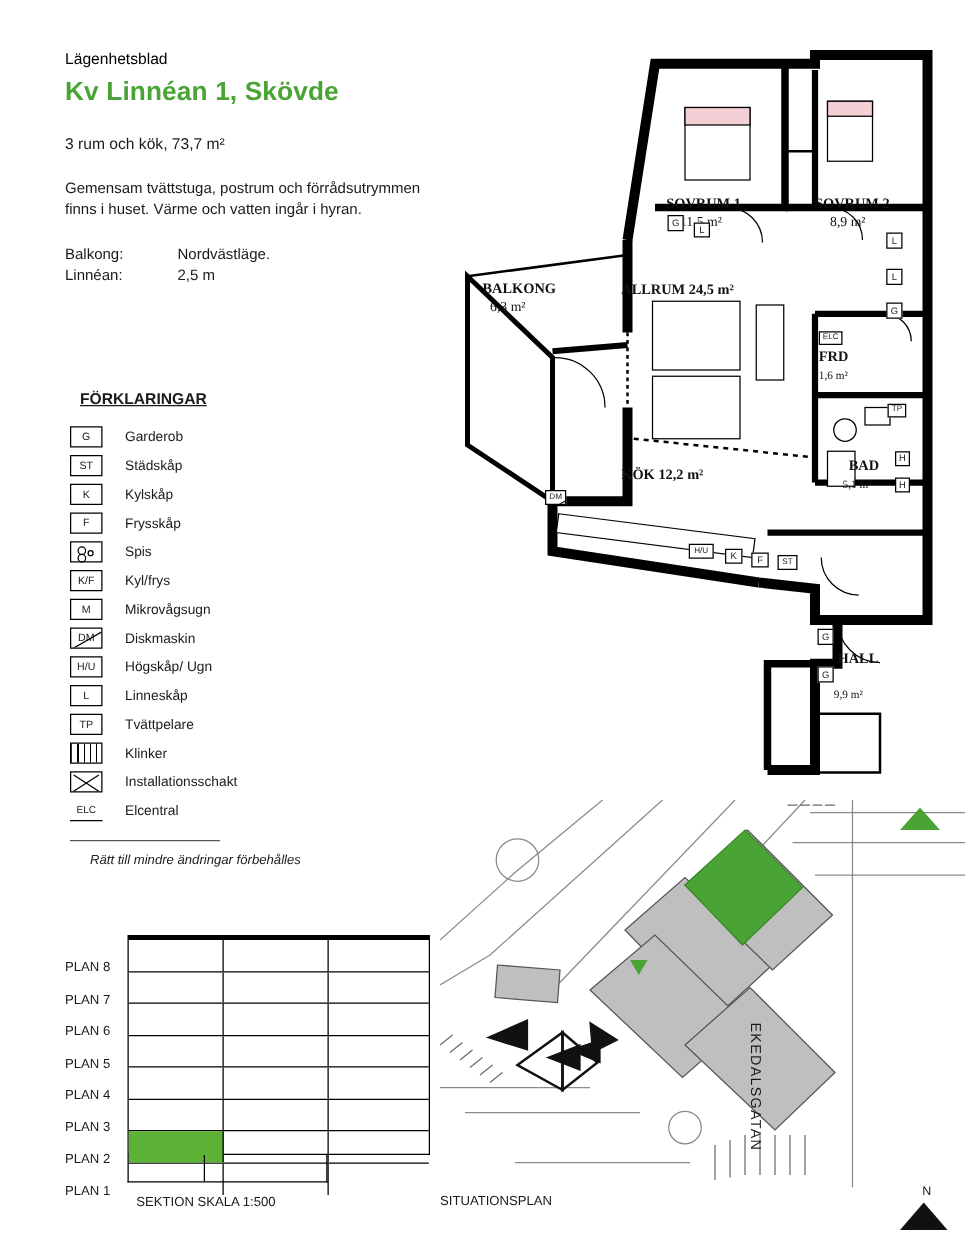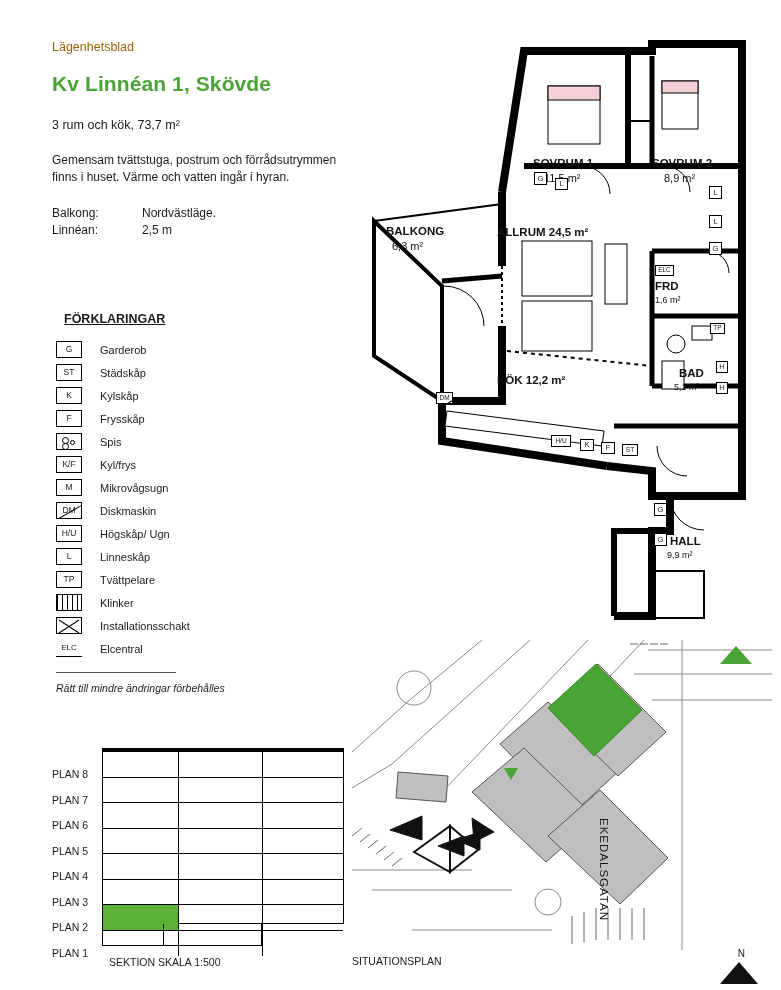--- a/index.html
+++ b/index.html
@@ -16,22 +16,22 @@
   }
 
   
   #left-col {
     position: absolute;
     left: 52px; top: 40px;
     width: 300px;
   }
   .doc-kicker {
     font-size: 12.5px;
-    color: #a16207;
-    margin-bottom: 18px;
+    color: #000000;
+    margin-bottom: 8px;
   }
   .doc-title {
     font-size: 21px;
     font-weight: bold;
     color: #4aa335;
     letter-spacing: 0.1px;
     margin-bottom: 22px;
   }
   .doc-sub {
     font-size: 12.5px;
@@ -138,21 +138,21 @@
   .legend-rule {
     width: 120px;
     height: 1px;
     background: #555;
     margin: 12px 0 8px 4px;
   }
   .legend-note {
     font-size: 10.5px;
     font-style: italic;
     line-height: 14px;
-    margin-left: 4px;
+    margin-left: 20px;
   }
 
   
   #section {
     position: absolute;
     left: 52px; top: 740px;
     width: 300px; height: 215px;
   }
   .sec-labels {
     position: absolute;
@@ -211,20 +211,21 @@
     position: absolute;
     left: 352px; top: 26px;
     width: 420px; height: 610px;
   }
   #floorplan svg { display: block; }
   .fp-txt {
     position: absolute;
     font-size: 11px;
     color: #111;
     white-space: nowrap;
+    font-family: Liberation Serif, serif;
   }
   .fp-txt.bold { font-weight: bold; font-size: 11.5px; }
   .fp-txt.small { font-size: 9px; }
   .fp-box {
     position: absolute;
     border: 1px solid #000;
     background: #fff;
     font-size: 7.5px;
     display: flex;
     align-items: center;
@@ -495,21 +496,21 @@
   <div class="fp-txt" style="left:40px; top:214px;">6,3 m²</div>
 
   <div class="fp-txt bold" style="left:145px; top:348px;">KÖK 12,2 m²</div>
 
   <div class="fp-txt bold" style="left:303px; top:254px;">FRD</div>
   <div class="fp-txt small" style="left:303px; top:269px;">1,6 m²</div>
 
   <div class="fp-txt bold" style="left:327px; top:341px;">BAD</div>
   <div class="fp-txt small" style="left:322px; top:356px;">5,1 m²</div>
 
-  <div class="fp-txt bold" style="left:318px; top:509px;">HALL</div>
+  <div class="fp-txt bold" style="left:318px; top:495px;">HALL</div>
   <div class="fp-txt small" style="left:315px; top:524px;">9,9 m²</div>
 
   <div class="fp-box" style="left:182px; top:146px; width:13px; height:13px;">G</div>
   <div class="fp-box" style="left:203px; top:152px; width:13px; height:12px;">L</div>
   <div class="fp-box" style="left:357px; top:160px; width:13px; height:13px;">L</div>
   <div class="fp-box" style="left:357px; top:189px; width:13px; height:13px;">L</div>
   <div class="fp-box" style="left:357px; top:216px; width:13px; height:13px;">G</div>
   <div class="fp-box" style="left:303px; top:239px; width:19px; height:11px; font-size:6.5px;">ELC</div>
   <div class="fp-box" style="left:358px; top:297px; width:15px; height:11px; font-size:6.5px;">TP</div>
   <div class="fp-box" style="left:364px; top:335px; width:12px; height:12px;">H</div>

